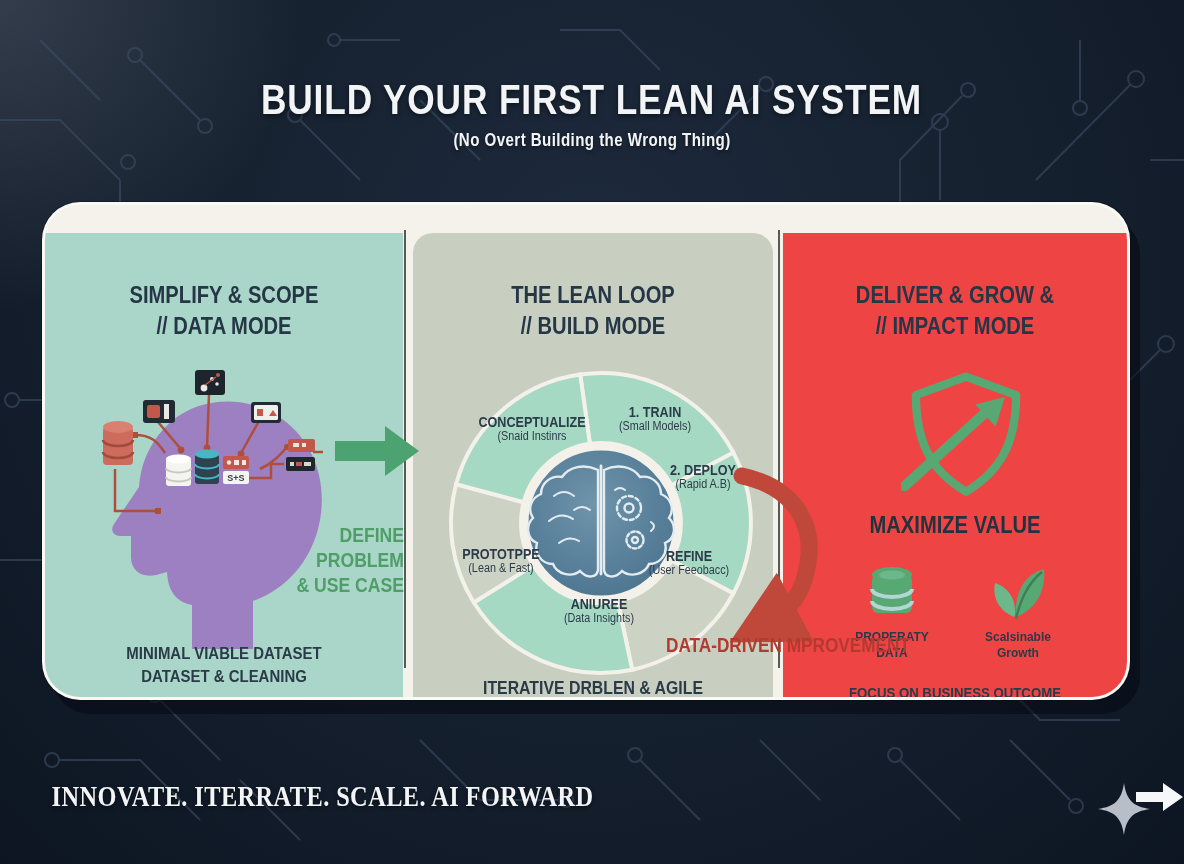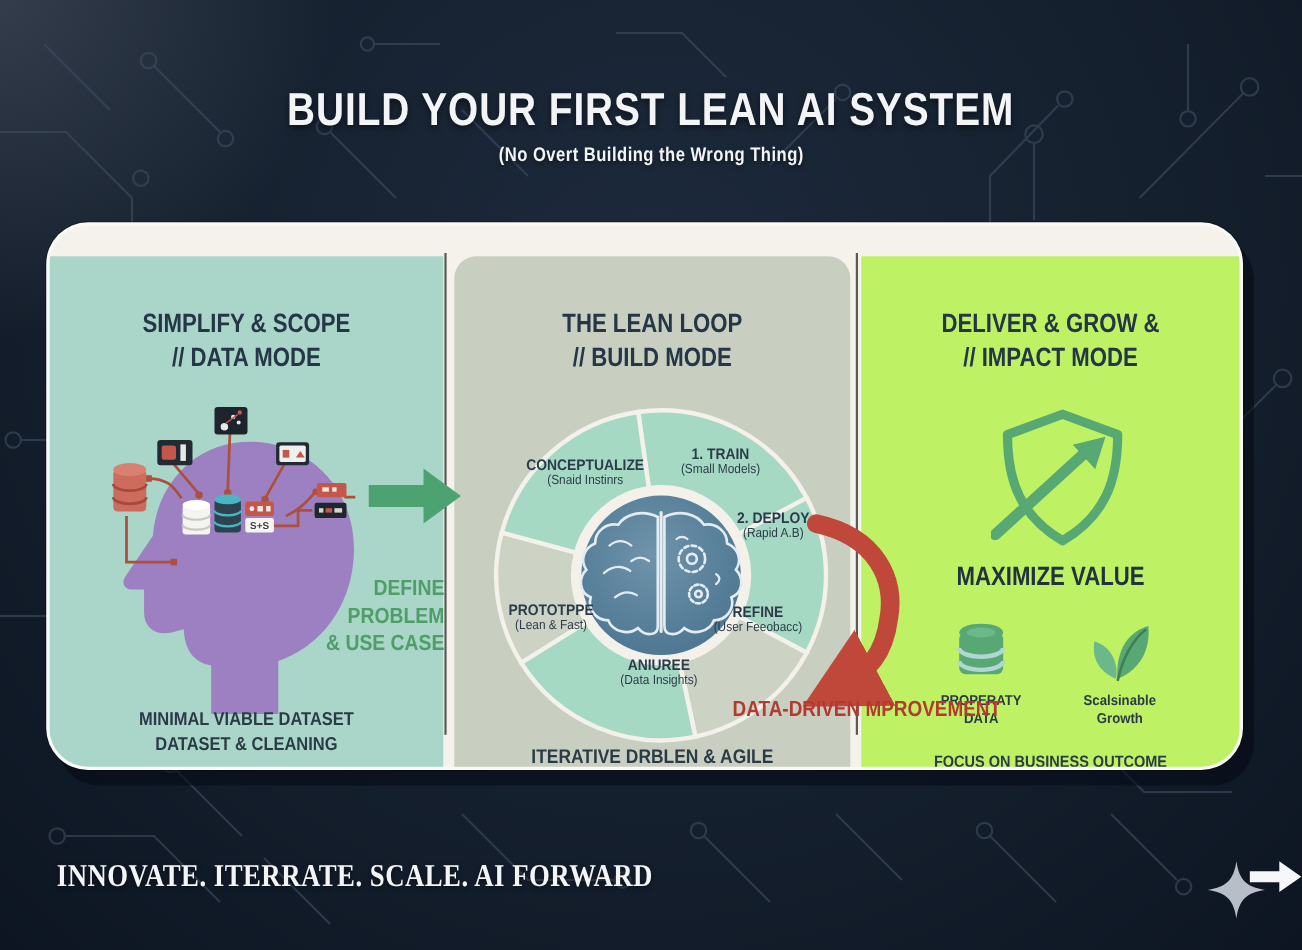--- a/index.html
+++ b/index.html
@@ -28,21 +28,21 @@
   .board {
     position:absolute; left:42px; top:202px; width:1088px; height:498px;
     background:#f4f2ea; border-radius:38px; z-index:2;
     border:3px solid rgba(250,250,246,.9);
     box-shadow:10px 14px 0 rgba(5,10,18,.55), 0 0 0 1px rgba(0,0,0,.25);
     display:flex; overflow:hidden;
   }
   .panel { position:relative; height:100%;margin-top:28px; }
   .panel-left   { width:358px; background:#a9d6c8; margin-right:10px; }
   .panel-middle { width:360px; background:#c8cfc0; margin-right:10px;border-radius:20px; }
-  .panel-right  { flex:1; background:#bef264; }
+  .panel-right  { flex:1; background:#ef4444; }
 
   .panel-header { position:absolute; top:46px; left:0; width:100%; text-align:center;
                   font-size:24px; font-weight:700; line-height:1.3; color:#253646; }
 
   .panel-footer { position:absolute; left:0; width:100%; text-align:center;
                   font-weight:700; color:#2b3a47; }
 
   
   .define-callout { position:absolute; top:290px; left:218px; width:150px; text-align:right;
                     font-size:20px; font-weight:700; line-height:1.25; color:#4f9e68; }

